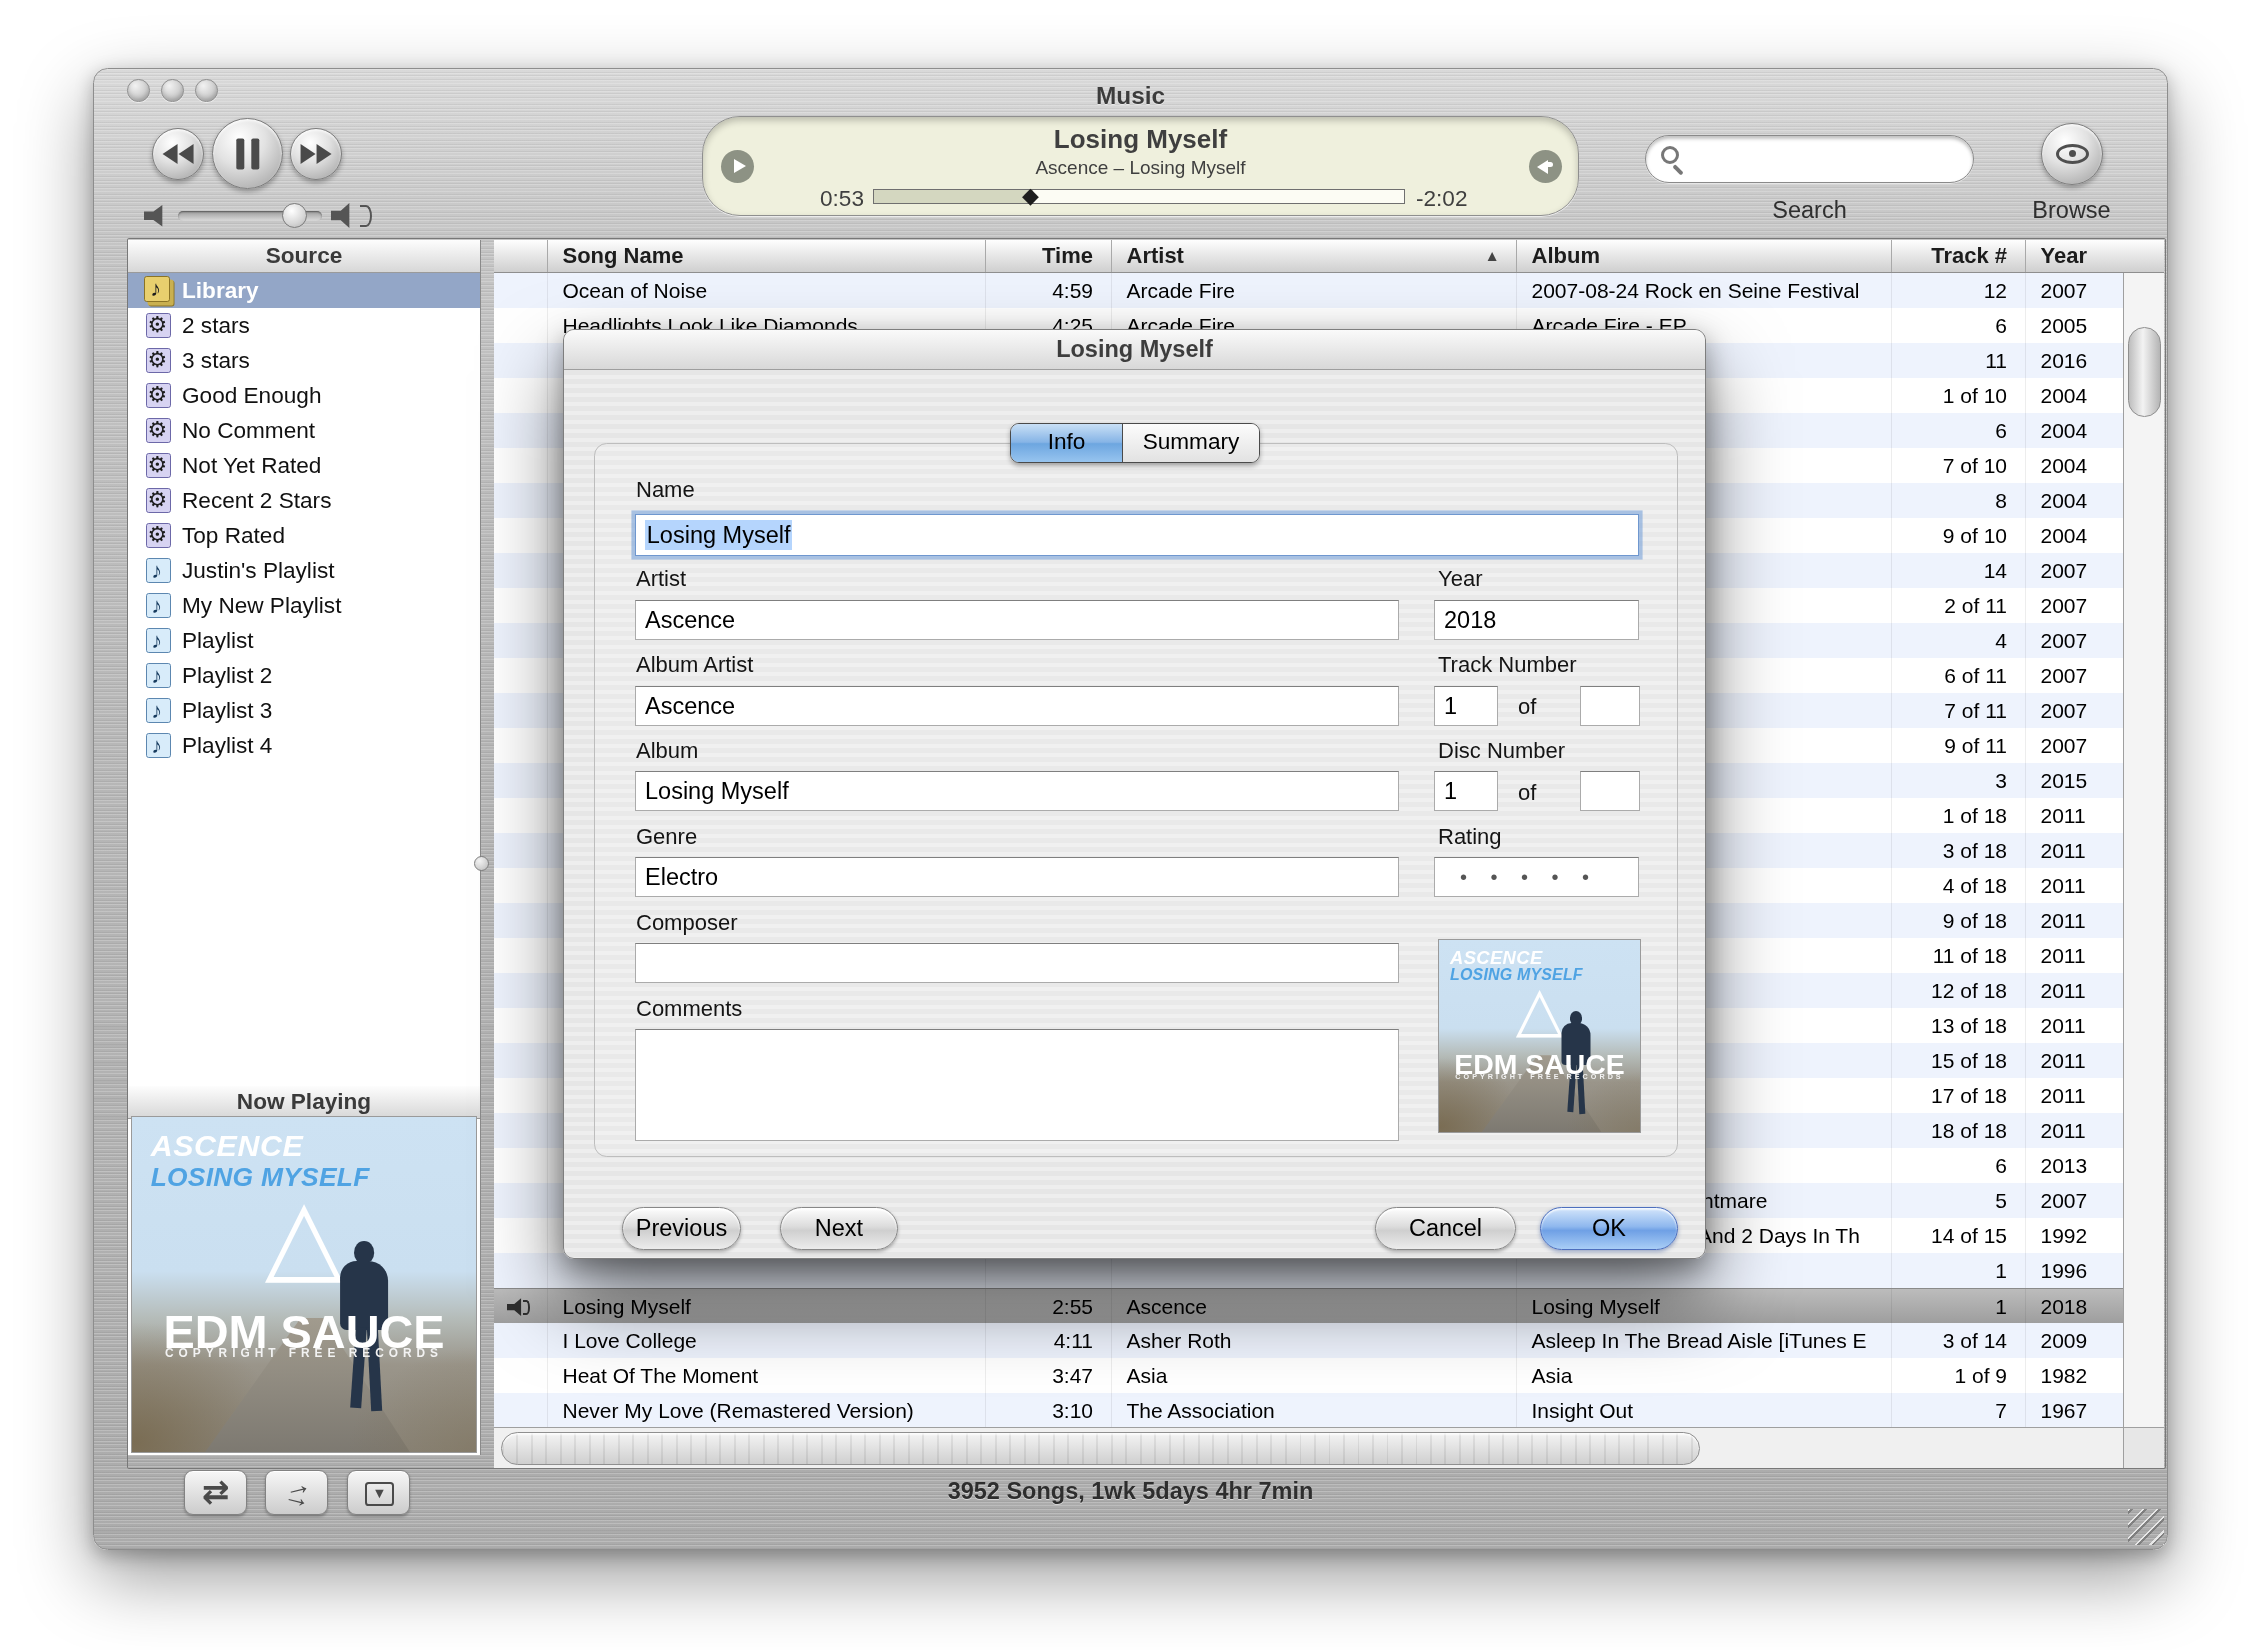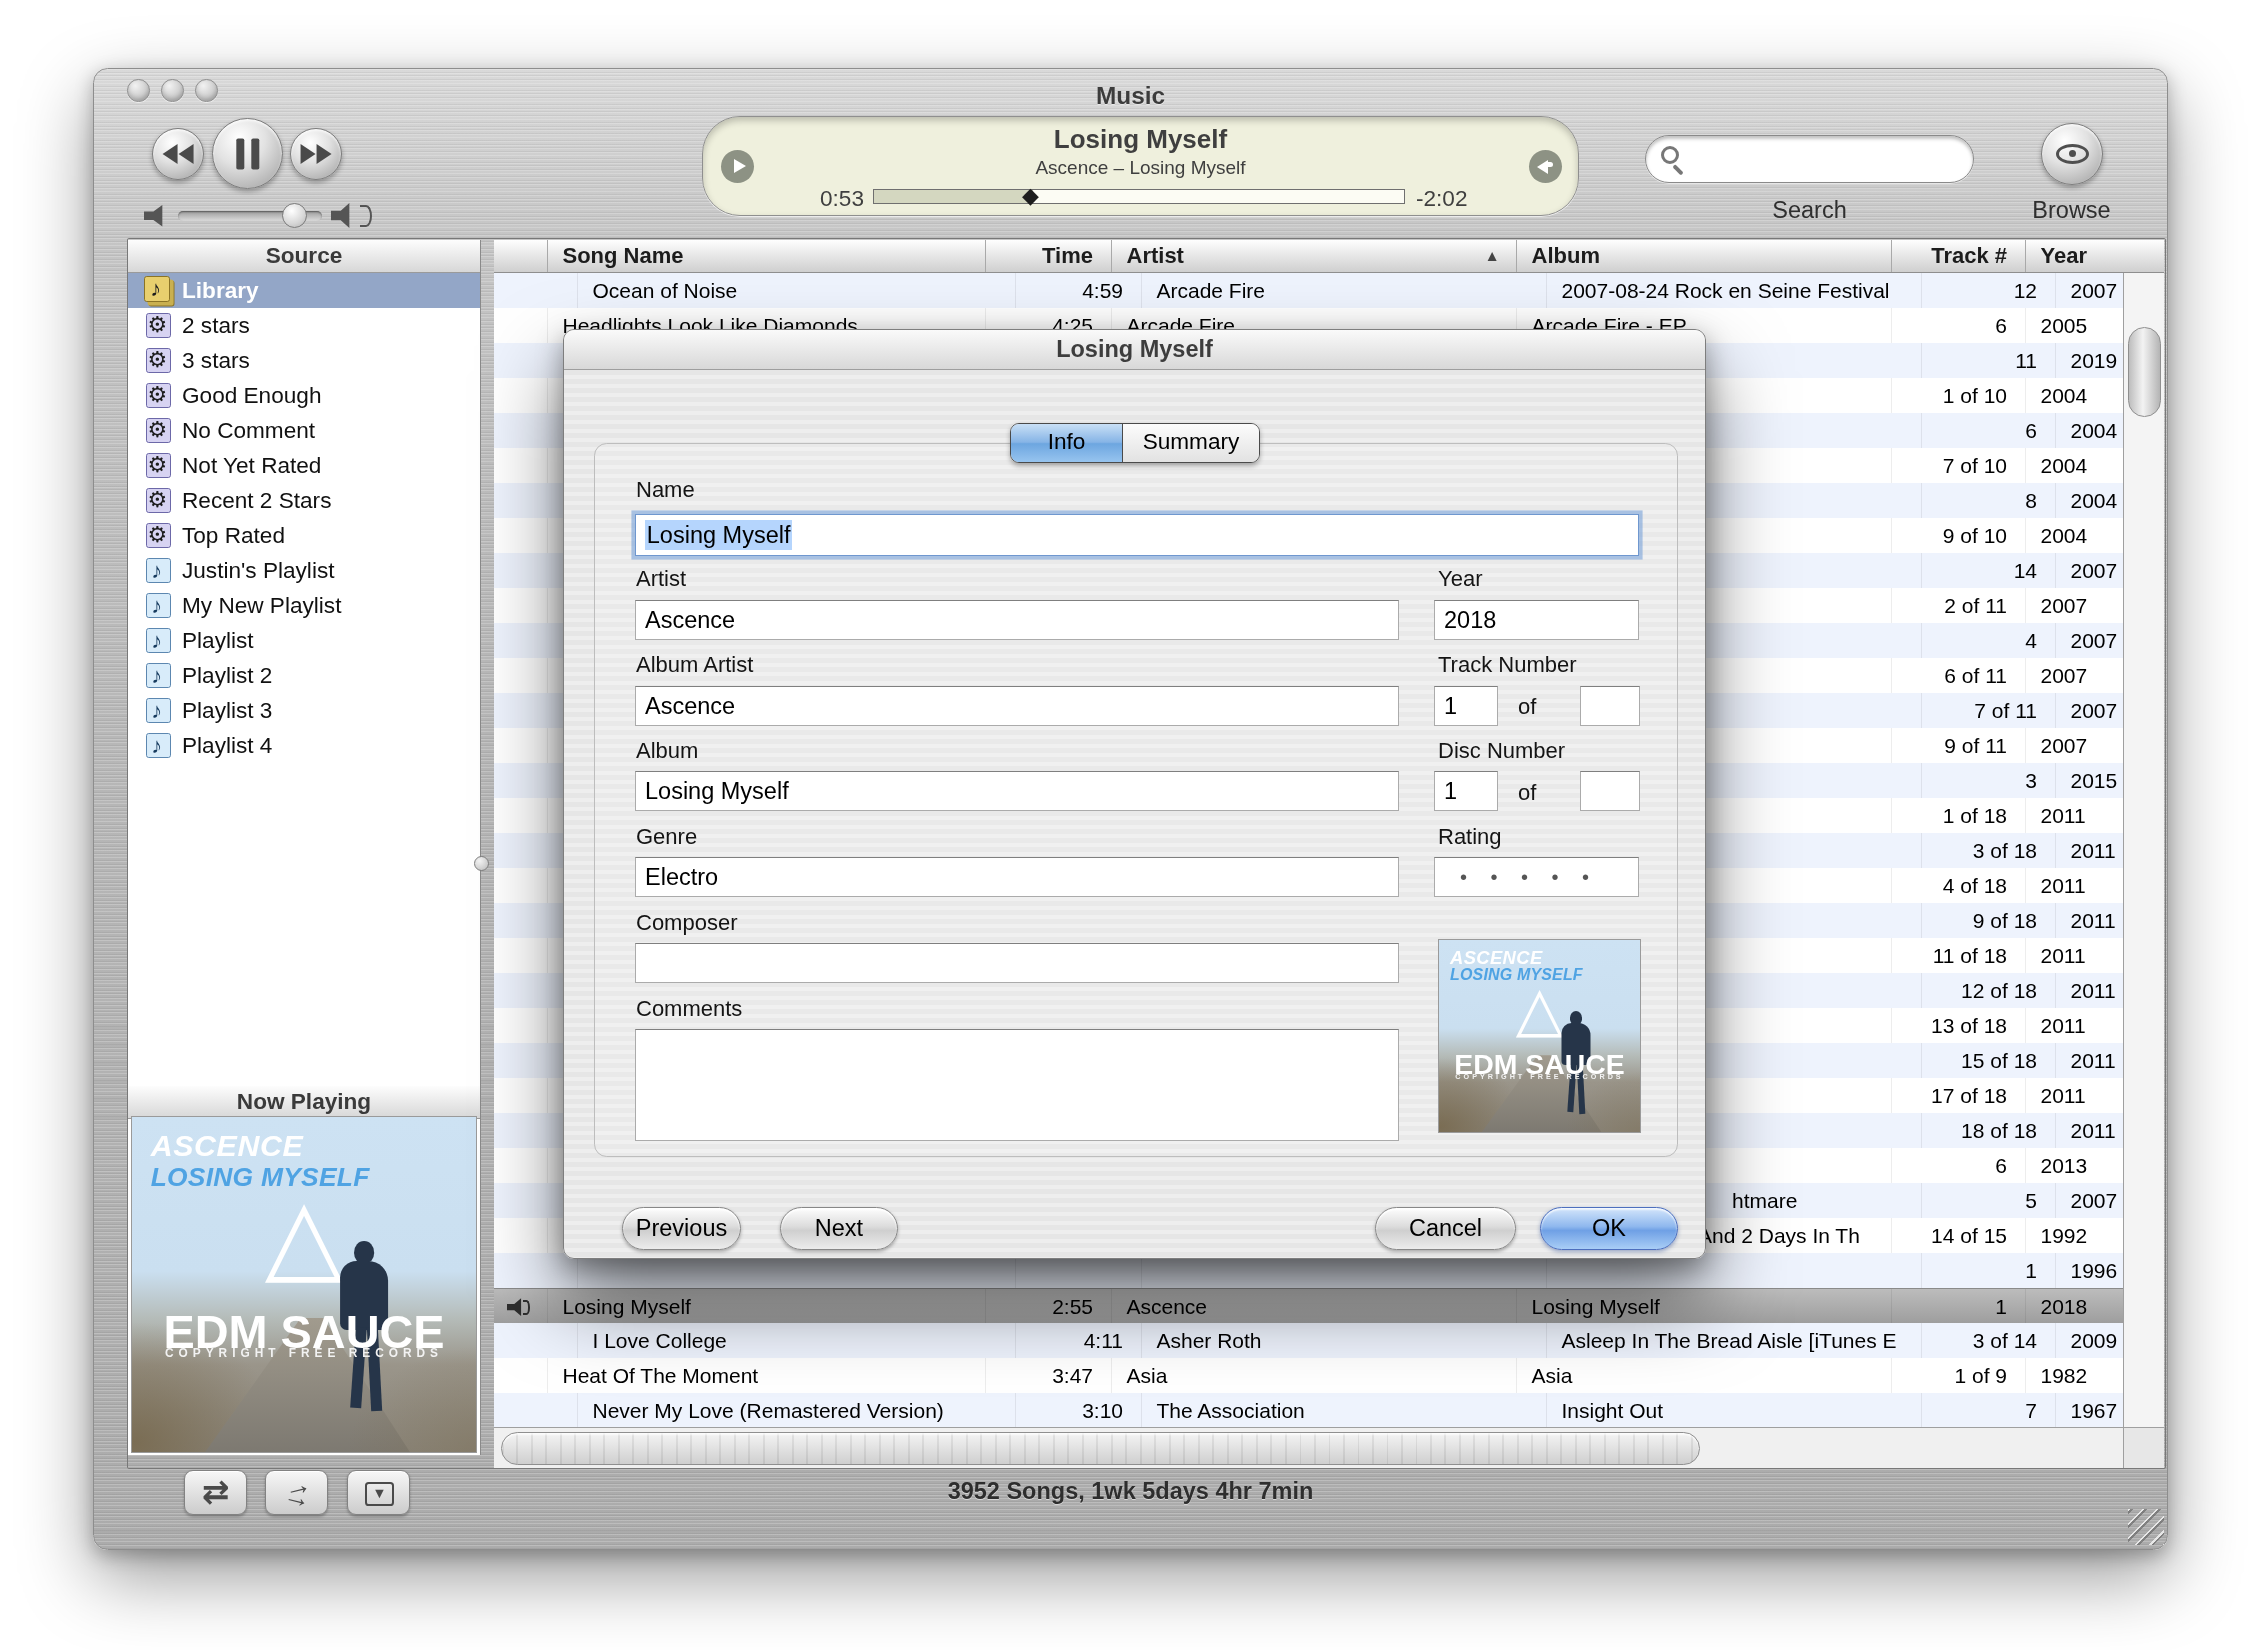--- a/index.html
+++ b/index.html
@@ -105,21 +105,21 @@
   .person .legR  { position:absolute; left:56%; top:2.6em; width:.32em; height:2.55em; background:#263549; transform:rotate(-3deg); }
   #np-art .art { font-size:33px; }
   #dlg-art .art { font-size:20px; }
 
   
   #table { left:400px; top:171px; width:1670px; height:1228px; background:#fff; overflow:hidden; }
   #thead { position:absolute; left:0; top:0; right:0; height:33px; display:flex; background:linear-gradient(#fefefe,#cfcfcf); border-bottom:1.8px solid #8e8e8e; font-size:22px; font-weight:600; color:#1c1c1c; line-height:32px; z-index:2; }
   .hc { border-right:0.9px solid #a9a9a9; padding:0 14.5px; white-space:nowrap; overflow:hidden; position:relative; }
   #rows { position:absolute; left:0; top:33px; right:41px; bottom:0; }
   .trow { display:flex; height:35px; line-height:35px; font-size:21px; color:#000; white-space:nowrap; }
-  .trow.b { background:#eef3fd;padding-left:30px; }
+  .trow.b { background:#eef3fd; }
   .trow.w { background:#fff; }
   .trow.sel { background:linear-gradient(#bcbcbc,#9e9e9e); border-top:0.9px solid #8a8a8a; }
   .tc { padding:0 14.5px; overflow:hidden; border-right:0.9px solid rgba(0,0,0,.07); }
   .c-ind   { width:54px;  flex:0 0 54px;  padding:0; position:relative; }
   .c-song  { width:438px; flex:0 0 438px; }
   .c-time  { width:126px; flex:0 0 126px; text-align:right; padding-right:18px; }
   .c-art   { width:405px; flex:0 0 405px; }
   .c-alb   { width:375px; flex:0 0 375px; }
   .c-trk   { width:134px; flex:0 0 134px; text-align:right; padding-right:18px; }
   .c-yr    { width:97px; flex:0 0 97px; border-right:none; }
@@ -365,21 +365,21 @@
 
         <div class="trow b">
           <span class="tc c-ind">
             
           </span>
           <span class="tc c-song"></span>
           <span class="tc c-time"></span>
           <span class="tc c-art"></span>
           <span class="tc c-alb"></span>
           <span class="tc c-trk">11</span>
-          <span class="tc c-yr">2019</span>
+          <span class="tc c-yr">2016</span>
         </div>
 
         <div class="trow w">
           <span class="tc c-ind">
             
           </span>
           <span class="tc c-song"></span>
           <span class="tc c-time"></span>
           <span class="tc c-art"></span>
           <span class="tc c-alb"></span>

